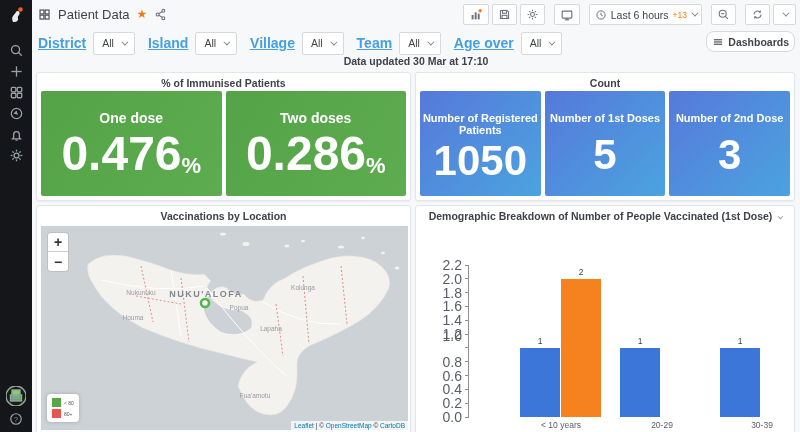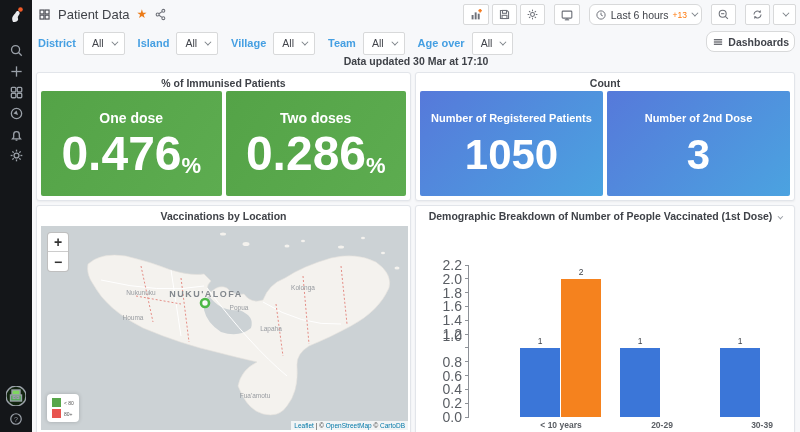--- a/index.html
+++ b/index.html
@@ -26,21 +26,21 @@
     border-radius:2px; display:flex; align-items:center; justify-content:center; gap:4px; cursor:pointer;
     font-size:10.5px; color:#41444b; }
   .tb-btn svg { stroke:#6e7179; fill:none; stroke-width:1.3; }
   .badge-orange { color:#ff780a; font-size:8.5px; font-weight:normal; }
   .caret { display:inline-block; width:5px; height:5px; border:solid #7b8087; border-width:0 1px 1px 0;
     transform:rotate(45deg) translateY(-2px); }
 
   
   .submenu { position:absolute; left:38px; top:31px; height:24px; display:flex; gap:13px; align-items:center; }
   .fgroup { display:flex; align-items:center; gap:7px; }
-  .flabel { font-size:11px; font-weight:bold; color:#459fe2; cursor:pointer; }
+  .flabel { font-size:14px; font-weight:bold; color:#459fe2; cursor:pointer;text-decoration:underline; }
   .fvalue { height:23px; background:#fff; border:1px solid #d8d9da; border-radius:2px; padding:0 8px;
     display:flex; align-items:center; gap:7px; font-size:10.5px; color:#41444b; cursor:pointer; }
   .dash-btn { position:absolute; right:5px; top:31px;border-radius:8px; }
 
   .status-text { position:absolute; left:32px; right:0; top:55px; text-align:center;
     font-size:10.5px; font-weight:bold; color:#3f4248; }
 
   
   .panel { position:absolute; background:#fff; border:1px solid #e2e5ea; border-radius:3px;
     box-shadow:0 1px 2px rgba(0,0,0,.05); }
@@ -79,21 +79,21 @@
   .attribution { position:absolute; right:0; bottom:0; background:rgba(255,255,255,.75);
     font-size:6.5px; color:#333; padding:1px 3px; z-index:3; }
   .attribution .lnk { color:#0078a8; cursor:pointer; }
 
   
   .plot { position:absolute; left:52px; top:59px; width:300px; height:152px; border-left:1px solid #8d9197; }
   .ytick { position:absolute; font-size:14px; color:#5a5e64; transform:translate(-100%,-50%); left:-7px; }
   .ytickmark { position:absolute; width:4px; height:1px; background:#8d9197; left:-4px; }
   .bar { position:absolute; bottom:0; }
   .bar-vlabel { position:absolute; font-size:8.5px; color:#3f4248; transform:translate(-50%,-100%); margin-top:-2px; }
-  .xlabel { position:absolute; top:155px; font-size:8.5px; color:#5a5e64; transform:translateX(-50%); white-space:nowrap;font-weight:bold; }
+  .xlabel { position:absolute; top:155px; font-size:8.5px; color:#5a5e64; transform:translateX(-50%); white-space:nowrap; }
   .title-caret { display:inline-block; width:4px; height:4px; border:solid #9a9ea5; border-width:0 1px 1px 0;
     transform:rotate(45deg) translateY(-2px); margin-left:5px; }
 </style>
 </head>
 <body>
 
 <div class="sidebar">
   <div class="logo">
     <svg width="20" height="20" viewBox="0 0 20 20">
       <path d="M7,17 C4.5,12 8,10 9.5,8 C10.5,5.5 12.5,5.5 13.5,7.5 C14.5,9.5 11,11 12,13.5 C12.8,15.5 10,17.5 7,17 Z" fill="#e9eaed"></path>
@@ -218,21 +218,21 @@
           <line x1="10.8" y1="5.2" x2="12.2" y2="3.8"></line>
         </svg>
     </div>
     <div class="tb-btn" style="margin-left:6px;">
       <svg width="14" height="14" viewBox="0 0 16 16">
           <rect x="2.5" y="3.5" width="11" height="8" rx="1"></rect>
           <line x1="8" y1="11.5" x2="8" y2="13.5"></line>
           <line x1="5.5" y1="13.5" x2="10.5" y2="13.5"></line>
         </svg>
     </div>
-    <div class="tb-btn" style="margin-left:6px;border-radius:6px;">
+    <div class="tb-btn" style="margin-left:6px;">
       <svg width="12" height="12" viewBox="0 0 16 16">
           <circle cx="8" cy="8" r="5.5"></circle>
           <line x1="8" y1="4.8" x2="8" y2="8"></line>
           <line x1="8" y1="8" x2="10.4" y2="9.2"></line>
         </svg>
       <span>Last 6 hours</span>
       <span class="badge-orange">+13</span>
       <span class="caret"></span>
     </div>
     <div class="tb-btn" style="margin-left:6px;">
@@ -323,20 +323,24 @@
       </div>
     </div>
 </div>
 
 <div class="panel" id="panel-count">
   <div class="panel-title">Count</div>
   <div class="cards" id="blue-cards">
       <div class="stat-card blue">
         <div class="slabel">Number of Registered Patients</div>
         <div class="bignum">1050</div>
+      </div>
+      <div class="stat-card blue">
+        <div class="slabel">Number of 1st Doses</div>
+        <div class="bignum">5</div>
       </div>
       <div class="stat-card blue">
         <div class="slabel">Number of 2nd Dose</div>
         <div class="bignum">3</div>
       </div>
     </div>
 </div>
 
 <div class="panel" id="panel-map">
   <div class="panel-title">Vaccinations by Location</div>

